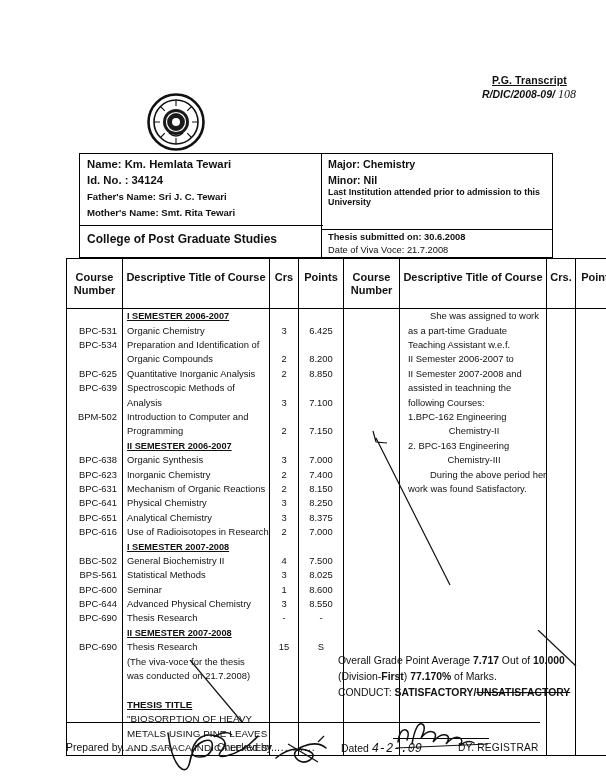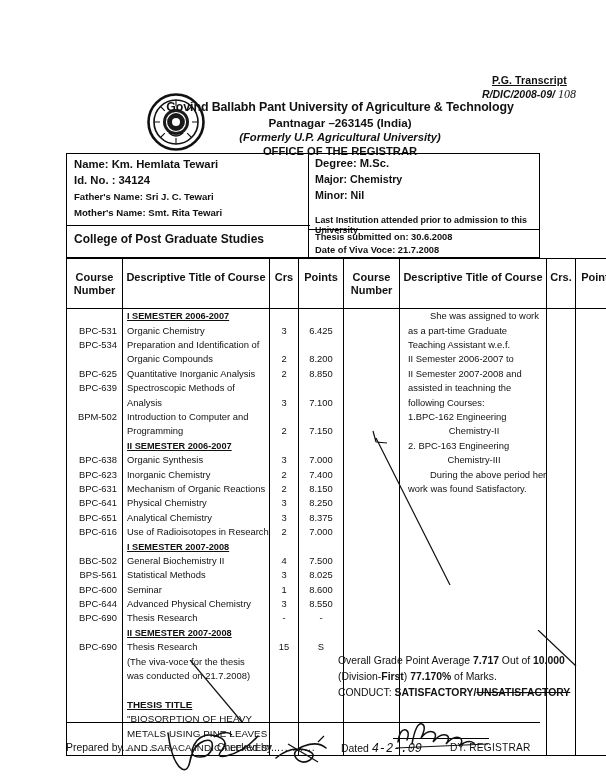--- a/index.html
+++ b/index.html
@@ -19,41 +19,41 @@
 
   
   .emblem{position:absolute;left:147px;top:93px;width:58px;height:58px;}
 
   
   .uni-head{position:absolute;left:130px;top:100px;width:420px;text-align:center;}
   .uni-l1{font-size:12.4px;font-weight:bold;letter-spacing:-.1px;}
   .uni-l2{font-size:11.6px;font-weight:bold;margin-top:2px;}
   .uni-l3{font-size:11.2px;font-weight:bold;font-style:italic;margin-top:2px;}
   .uni-l4{font-size:11.2px;font-weight:bold;margin-top:2px;}
-  .infobox-wrap{position:absolute;left:66px;top:153px;width:474px;height:105px;}
+  .infobox-wrap{position:absolute;left:79px;top:153px;width:474px;height:105px;}
   .info-left{position:absolute;left:0;top:0;width:243px;height:105px;
              border:1.3px solid #000;box-sizing:border-box;}
   .info-right{position:absolute;left:243px;top:0;width:231px;height:105px;
               border:1.3px solid #000;border-left:none;box-sizing:border-box;}
   .info-left .row{padding-left:7px;}
   .l-big{font-size:11.3px;font-weight:bold;margin-top:4px;}
   .l-small{font-size:9.6px;font-weight:bold;margin-top:5px;}
   .divline{position:absolute;left:0;top:71px;width:243px;border-top:1.3px solid #000;}
   .college{position:absolute;left:7px;top:78px;font-size:12px;font-weight:bold;}
 
   .info-right .r{padding-left:6px;font-weight:bold;}
   .r1{font-size:11.2px;margin-top:3px;}
   .r2{font-size:10.7px;margin-top:4px;}
   .r3{font-size:10.7px;margin-top:4px;}
   .r4{font-size:10.5px;margin-top:4px;}
-  .r5{font-size:8.9px;margin-top:14px;}
+  .r5{font-size:8.9px;margin-top:1px;}
   .r6{font-size:8.9px;margin-top:2px;font-weight:normal;}
   .rsep{position:absolute;left:0;top:75px;width:231px;border-top:1.3px solid #000;}
   .r7{position:absolute;left:6px;top:78px;font-size:9.3px;font-weight:bold;}
-  .r8{position:absolute;left:6px;top:91px;font-size:9.3px;font-weight:bold;}
+  .r8{position:absolute;left:6px;top:91px;font-size:9.3px;font-weight:normal;}
 
   
   .tbl{position:absolute;left:66px;top:258px;width:474px;border-collapse:collapse;
        table-layout:fixed;}
   .tbl td,.tbl th{border:1px solid #000;padding:0;vertical-align:top;}
   .tbl th{font-size:11px;font-weight:bold;text-align:center;padding:12px 1px;line-height:1.15;}
   .c-num{width:53px;}
   .c-title{width:144px;}
   .c-crs{width:26px;}
   .c-pts{width:42px;}
@@ -76,21 +76,21 @@
   .sline{font-size:10.4px;margin-bottom:5px;white-space:nowrap;}
   .sline b{font-weight:bold;}
   .strike{text-decoration:line-through;}
 
   
   .footline{position:absolute;left:66px;top:722px;width:474px;border-top:1.4px solid #000;}
   .footrow{position:absolute;top:742px;left:66px;width:520px;font-size:10.4px;}
   .f-prep{position:absolute;left:0;top:0;}
   .f-check{position:absolute;left:151px;top:0;}
   .f-dated{position:absolute;left:275px;top:0;}
-  .f-reg{position:absolute;left:384px;top:0;font-size:10.2px;letter-spacing:.2px;}
+  .f-reg{position:absolute;left:392px;top:0;font-size:10.2px;letter-spacing:.2px;}
   .dots{letter-spacing:1px;}
   .hand{font-family:Liberation Mono, monospace;font-style:italic;font-size:12px;}
 
   .siglineA{position:absolute;left:393px;top:738px;width:96px;border-top:1.1px solid #000;}
 
   
   svg.scribble{position:absolute;pointer-events:none;}
 </style>
 </head>
 <body>
@@ -110,26 +110,20 @@
       <circle cx="29" cy="29" r="9.5" fill="none" stroke="#fff" stroke-width="1.2"></circle>
       <circle cx="29" cy="29" r="4" fill="#fff"></circle>
       <g stroke="#111" stroke-width="1.1">
         <path d="M29 7 L29 13 M29 45 L29 51 M7 29 L13 29 M45 29 L51 29"></path>
         <path d="M13.5 13.5 L17.8 17.8 M40.2 40.2 L44.5 44.5 M44.5 13.5 L40.2 17.8 M17.8 40.2 L13.5 44.5"></path>
       </g>
       <path d="M22 40 q7 6 14 0" fill="none" stroke="#111" stroke-width="1.4"></path>
     </svg>
   </div>
 
-  <div class="uni-head">
-    <div class="uni-l1">Govind Ballabh Pant University of Agriculture &amp; Technology</div>
-    <div class="uni-l2">Pantnagar –263145 (India)</div>
-    <div class="uni-l3">(Formerly U.P. Agricultural University)</div>
-    <div class="uni-l4">OFFICE OF THE REGISTRAR</div>
-  </div>
 
   <div class="infobox-wrap">
     <div class="info-left">
       <div class="row l-big">
         <span>Name:</span>
         <span>Km. Hemlata Tewari</span>
       </div>
       <div class="row l-big">
         <span>Id. No. :</span>
         <span>34124</span>
@@ -140,21 +134,20 @@
       </div>
       <div class="row l-small">
         <span>Mother's Name:</span>
         <span>Smt. Rita Tewari</span>
       </div>
       <div class="divline"></div>
       <div class="college">College of Post Graduate Studies</div>
     </div>
 
     <div class="info-right">
-      <div class="r r1">Degree: M.Sc.</div>
       <div class="r r2">Major:  Chemistry</div>
       <div class="r r3">Minor:  Nil</div>
       <div class="r r5">Last Institution attended prior to admission to this University</div>
       <div class="rsep"></div>
       <div class="r7">Thesis submitted on: 30.6.2008</div>
       <div class="r8">Date of Viva Voce:  21.7.2008</div>
     </div>
   </div>
 
   <table class="tbl">

